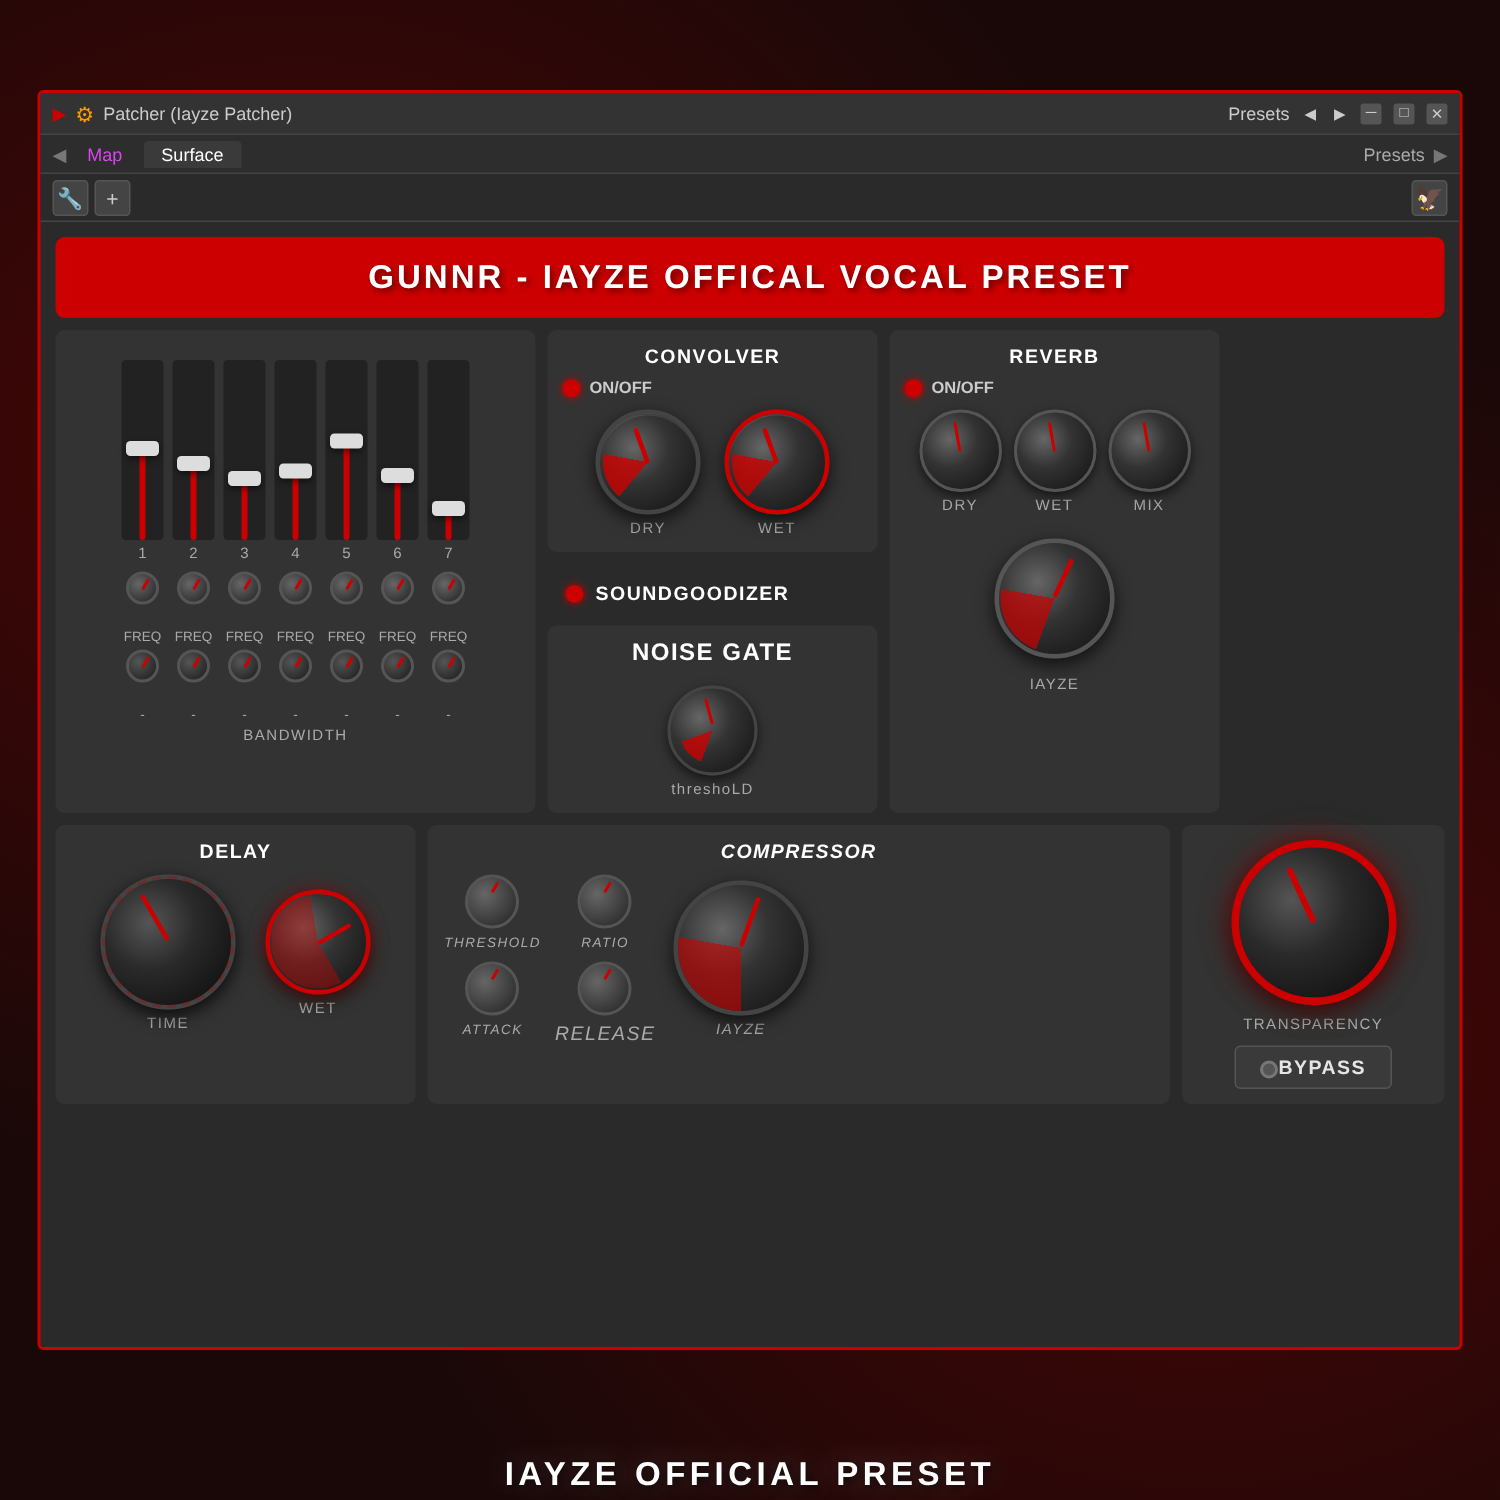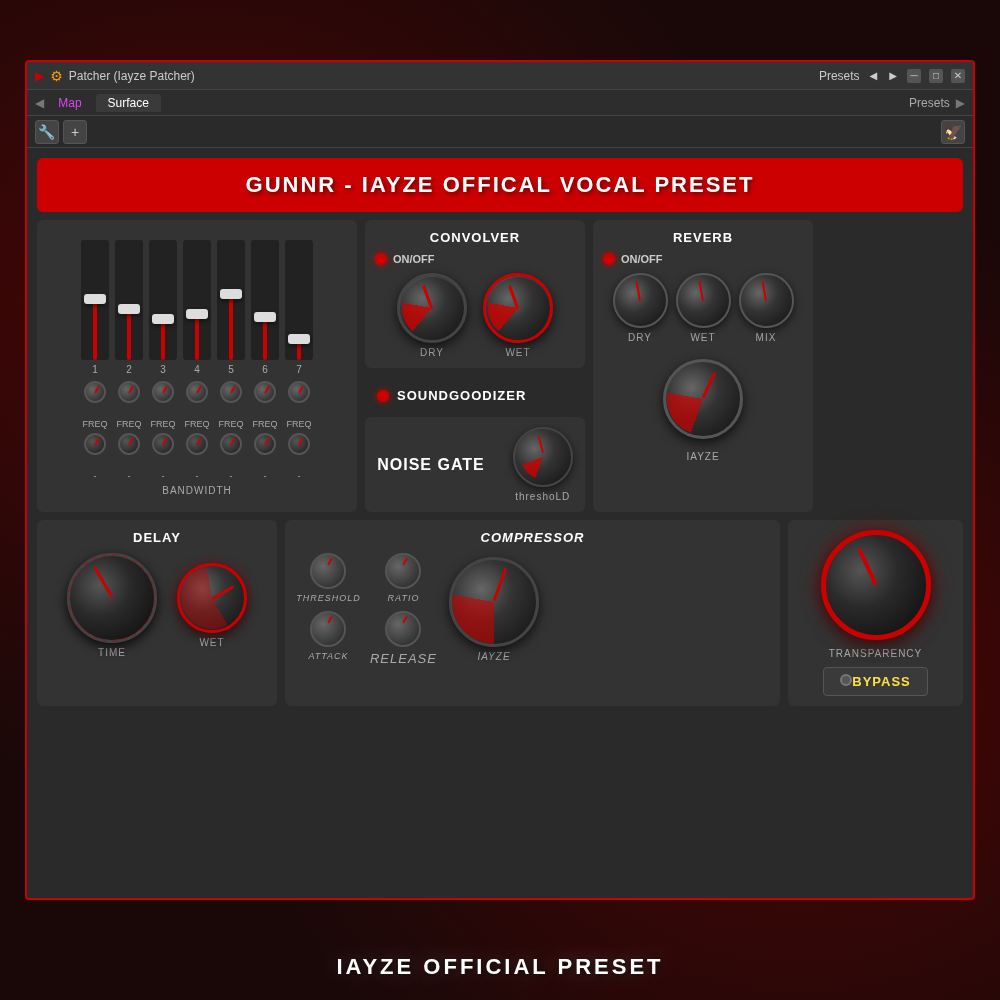--- a/index.html
+++ b/index.html
@@ -375,22 +375,23 @@
     .sg-label {
       color: #fff;
       font-size: 13px;
       font-weight: bold;
       letter-spacing: 1px;
     }
 
     .noise-gate-inner {
       display: flex;
       align-items: center;
-      gap: 28px;
+      gap: 12px;
       justify-content: center;
+      flex-direction: column;
     }
 
     .ng-label {
       color: #fff;
       font-size: 16px;
       font-weight: bold;
       letter-spacing: 1px;
     }
 
     
@@ -652,44 +653,44 @@
       background: #cc0000;
       top: 10px;
       left: 50%;
       transform: translateX(-50%) rotate(-25deg);
       transform-origin: bottom center;
       border-radius: 2px;
     }
 
     .bypass-btn {
       display: flex;
-      align-items: flex-start;
+      align-items: flex-end;
       gap: 0;
       background: #3a3a3a;
       border: 1px solid #555;
       border-radius: 4px;
       padding: 6px 16px;
       cursor: pointer;
-      color: #fde047;
+      color: #e5e5e5;
       font-size: 13px;
       font-weight: bold;
       letter-spacing: 1px;
     }
 
     .bypass-led {
       width: 12px;
       height: 12px;
       border-radius: 50%;
       background: #555;
       border: 2px solid #777;
     }
 
     .footer-text {
       position: absolute;
-      bottom: 20px;
+      bottom: 4px;
       left: 0;
       right: 0;
       text-align: center;
       color: white;
       font-size: 22px;
       font-weight: bold;
       letter-spacing: 3px;
       text-shadow: 2px 2px 8px rgba(0,0,0,0.8), 0 0 20px rgba(255,255,255,0.3);
     }
 

